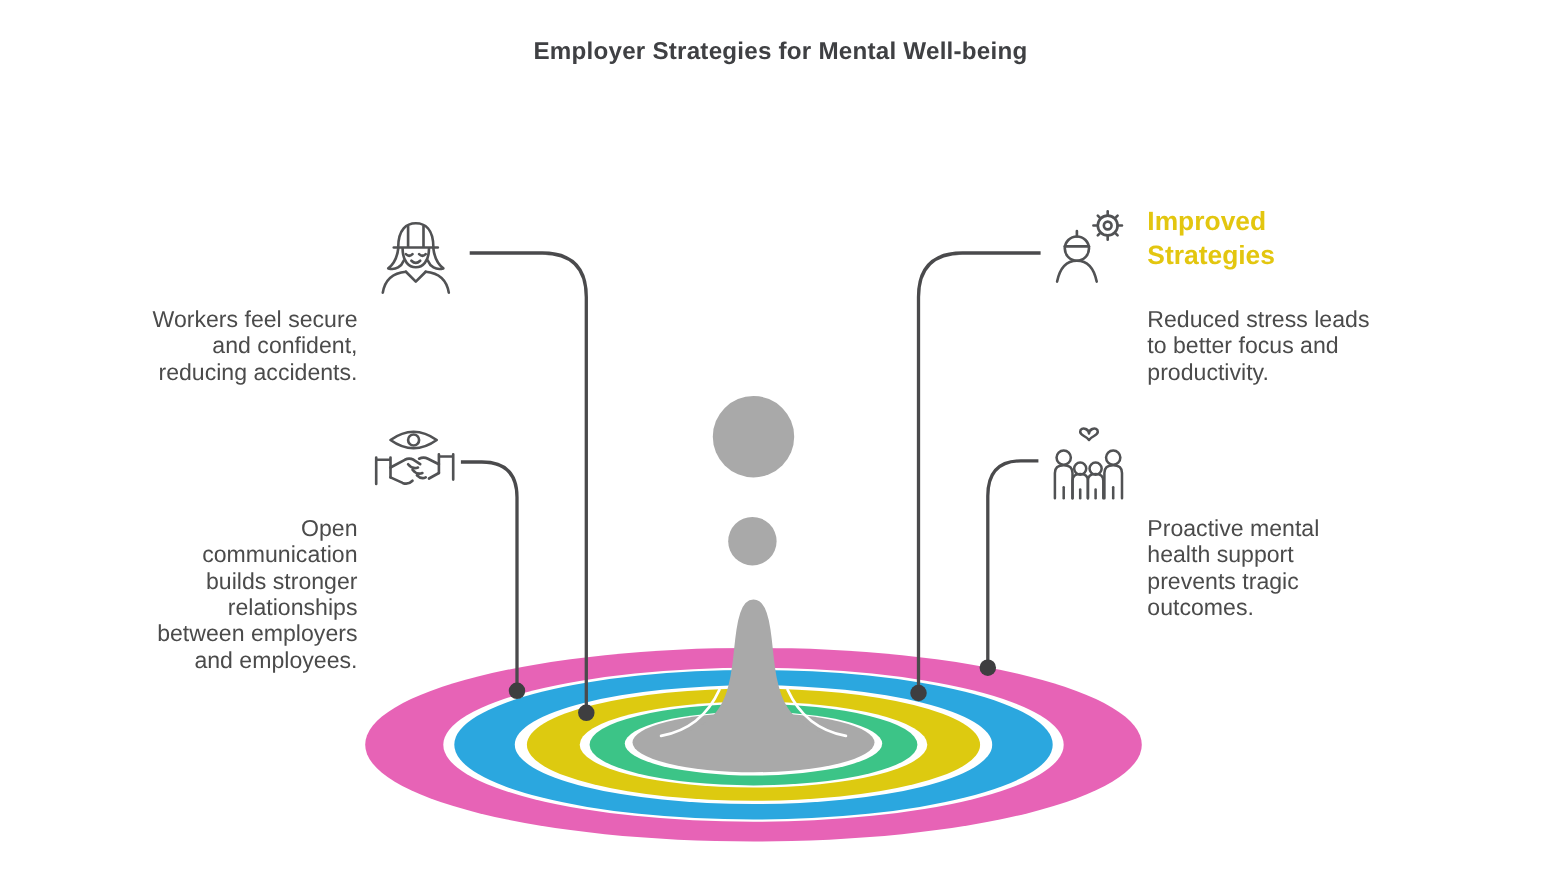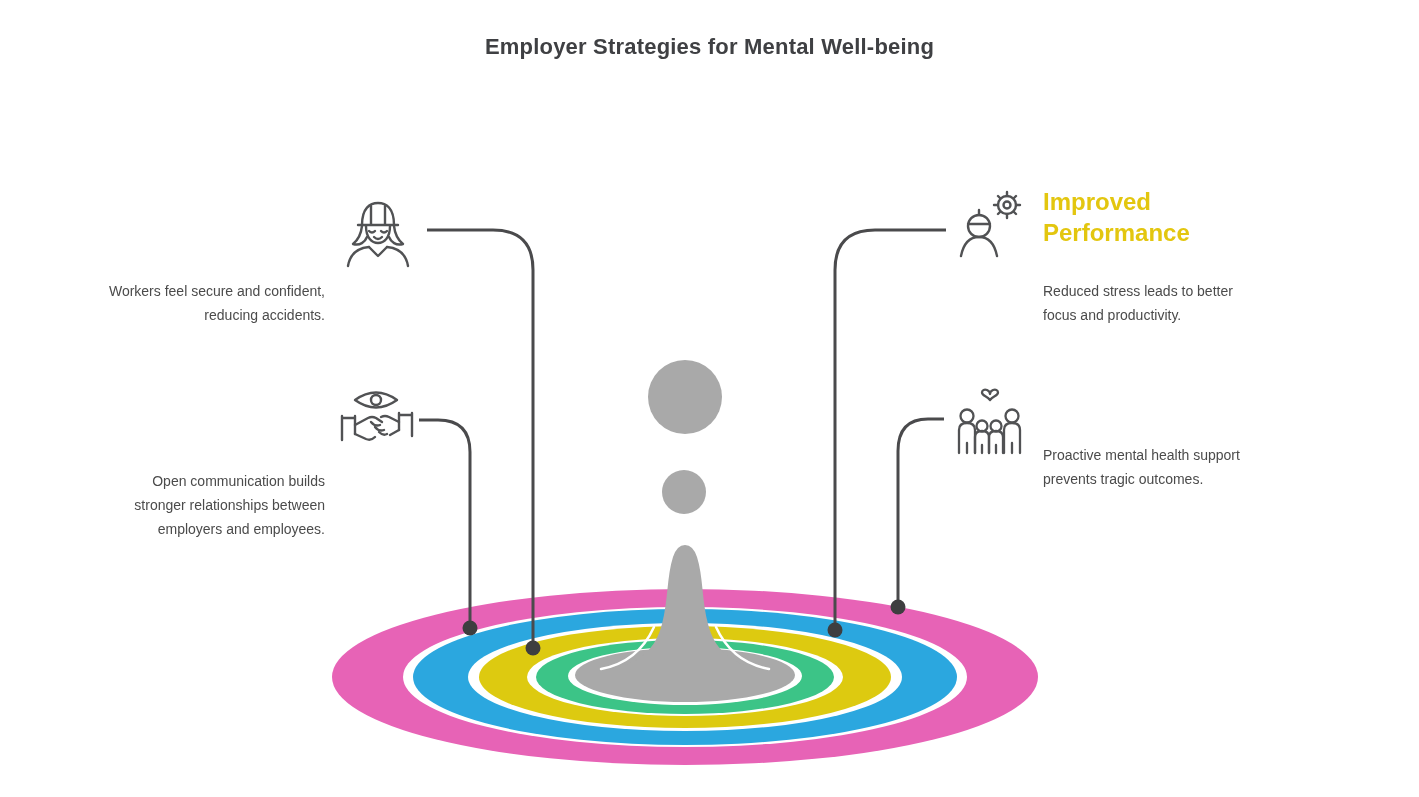--- a/index.html
+++ b/index.html
@@ -3,30 +3,30 @@
 <meta charset="utf-8">
 <style>
   html,body{margin:0;padding:0;background:#fff;}
   .canvas{position:relative;width:1419px;height:797px;background:#ffffff;
           font-family:"Liberation Sans",sans-serif;overflow:hidden;}
   .bg-art{position:absolute;left:0;top:0;width:1419px;height:797px;}
   .page-title{position:absolute;top:34px;left:0;width:100%;text-align:center;
               font-size:22px;font-weight:bold;letter-spacing:.2px;}
   .item-heading{position:absolute;font-size:24px;font-weight:bold;white-space:nowrap;line-height:31px;}
   .item-heading.wrap{white-space:normal;}
-  .item-desc{position:absolute;font-size:14px;line-height:24px;}
+  .item-desc{position:absolute;font-size:21px;line-height:24px;}
   .align-r{text-align:right;}
   .h-safety{top:217px;right:1094px;}
   .d-safety{top:279px;right:1094px;width:218px;}
   .h-trust{top:406px;right:1094px;}
   .d-trust{top:469px;right:1094px;width:196px;}
   .h-perf{top:186px;left:1043px;width:176px;}
   .d-perf{top:279px;left:1043px;width:215px;}
   .h-lives{top:406px;left:1043px;}
-  .d-lives{top:443px;left:1043px;width:215px;}
+  .d-lives{top:469px;left:1043px;width:215px;}
   .icon{position:absolute;}
   .i-safety{left:336px;top:190px;}
   .i-trust{left:338px;top:383px;}
   .i-perf{left:950px;top:188px;}
   .i-lives{left:951px;top:385px;}
 </style>
 </head>
 <body>
 
 <div class="canvas">
@@ -104,21 +104,21 @@
       <path d="M 17 42 L 30 35 Q 34 33 38 35 L 44 39"></path>
       <path d="M 61 39 L 51 34 Q 47 32 43 34"></path>
       <path d="M 33 39 q 4 5 9 3"></path>
       <path d="M 37 44 q 4 5 9 3"></path>
       <path d="M 41 49 q 4 4 8 2"></path>
       <path d="M 17 51 L 28 56 Q 33 58 37 54"></path>
       <path d="M 61 47 L 52 52"></path>
     </g>
   </svg>
 
-  <div class="item-heading wrap h-perf" style="color: rgb(227, 198, 15);">Improved Performance</div>
+  <div class="item-heading wrap h-perf" style="color: rgb(227, 198, 15);">Improved Strategies</div>
   <div class="item-desc d-perf" style="color: rgb(75, 75, 75);">Reduced stress leads to better focus and productivity.</div>
   <svg class="icon i-perf" width="82" height="82" viewBox="0 0 82 82">
     <g fill="none" stroke-width="2.4" stroke-linecap="round" stroke-linejoin="round" stroke="#515254">
       <circle cx="57" cy="17" r="9"></circle>
       <circle cx="57" cy="17" r="3.5"></circle>
       <path d="M 57 4 V 8 M 57 26 V 30 M 44 17 H 48 M 66 17 H 70 M 48 8 L 50.5 10.5 M 63.5 23.5 L 66 26 M 66 8 L 63.5 10.5 M 50.5 23.5 L 48 26"></path>
       <circle cx="29" cy="38" r="11"></circle>
       <path d="M 18 36 H 40"></path>
       <path d="M 29 27 V 22"></path>
       <path d="M 11 68 C 14 53 21 49 29 49 C 37 49 44 53 47 68"></path>

